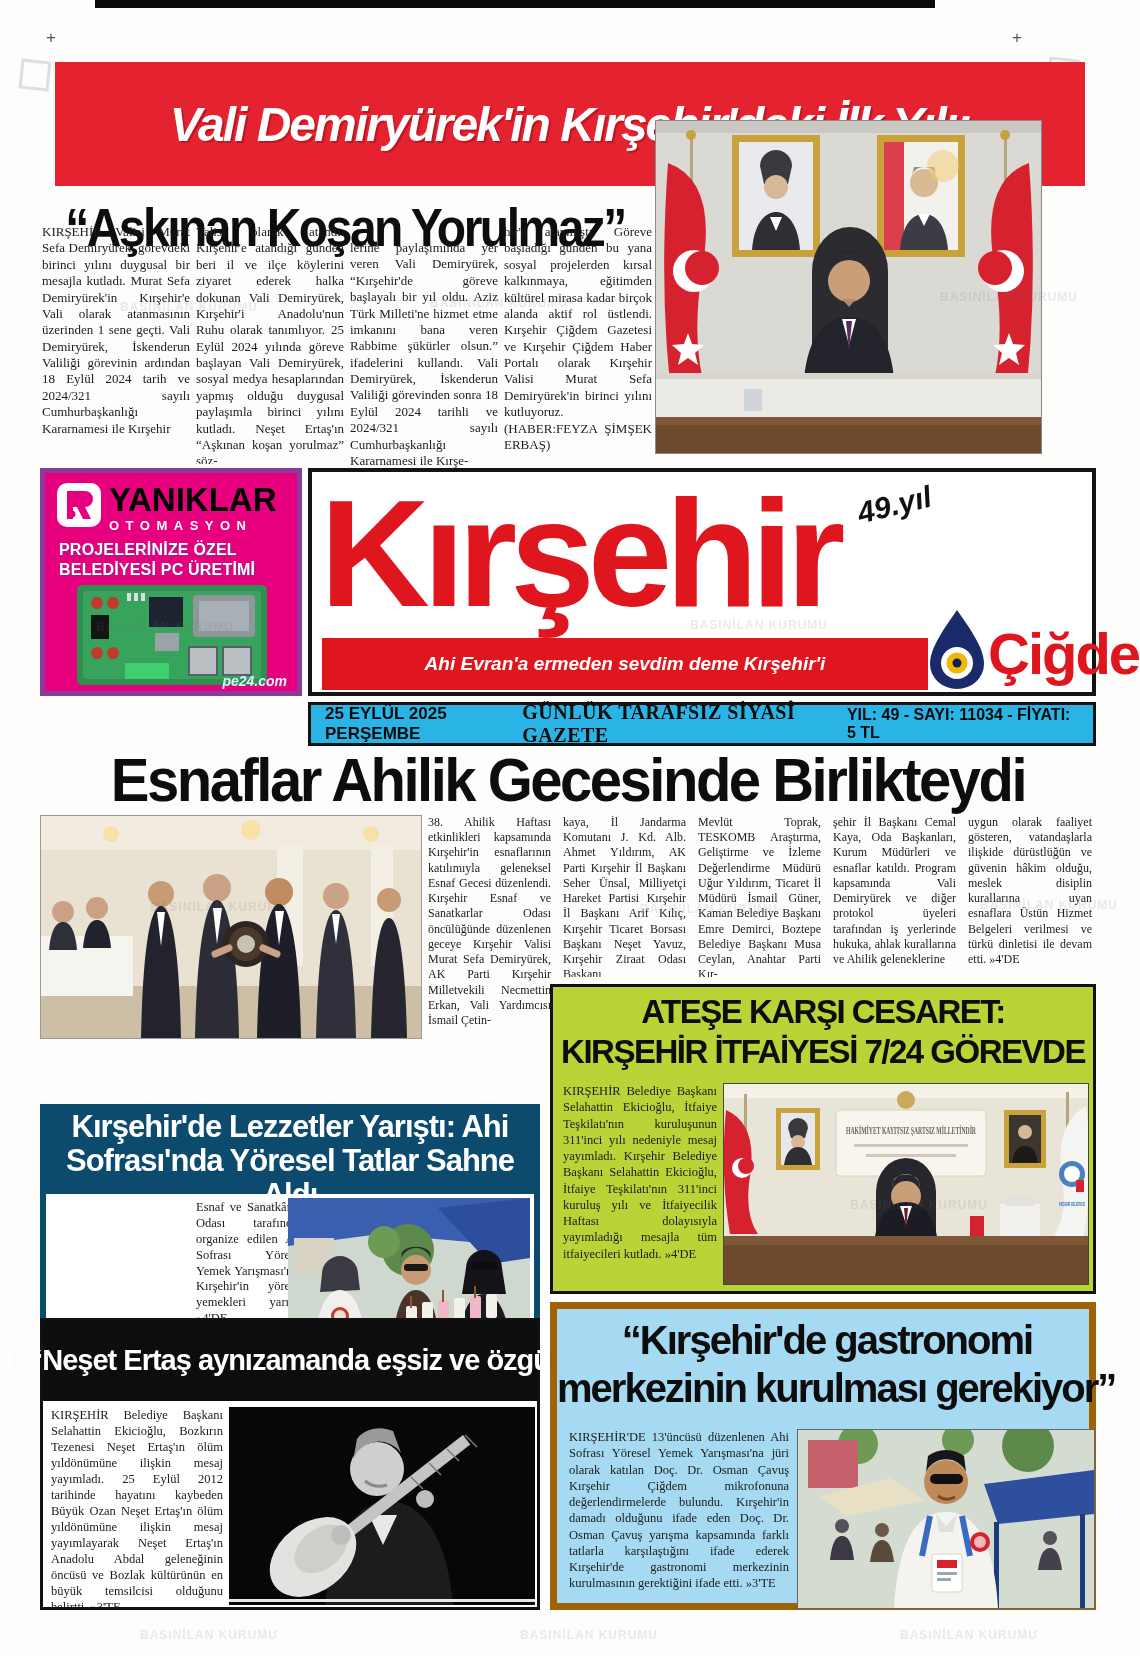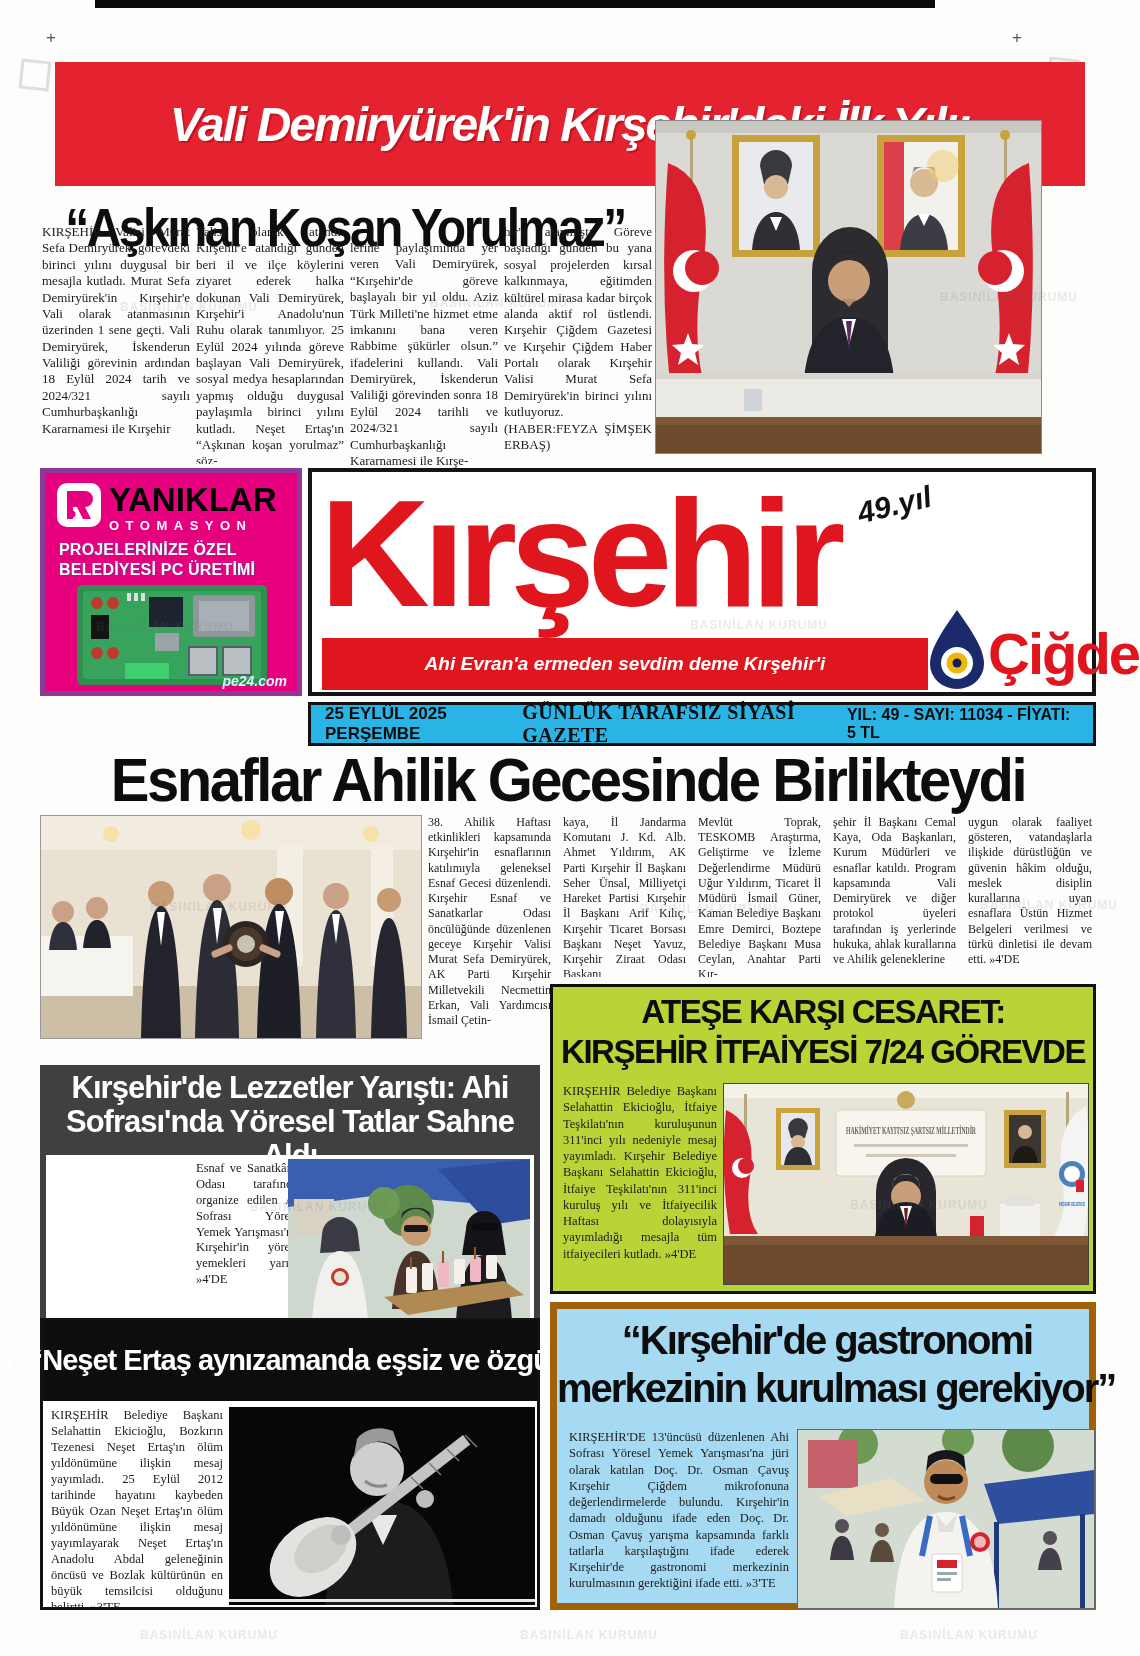--- a/index.html
+++ b/index.html
@@ -60,21 +60,21 @@
       padding:0 14px;color:#0b0b0b;}
   .db-date{font-size:17px;font-weight:800;}
   .db-type{font-size:20px;font-weight:900;font-family:"Liberation Serif",serif;letter-spacing:.5px;}
   .db-issue{font-size:16px;font-weight:800;}
   
   .main-headline{left:36px;top:746px;width:1064px;text-align:center;font-size:58px;
       letter-spacing:-2.5px;white-space:nowrap;transform:scaleY(1.05);}
   
   .acol{font-size:12px;line-height:1.27;overflow:hidden;}
   
-  .lezzet{left:40px;top:1065px;width:500px;height:266px;background:#404040;}
+  .lezzet{left:40px;top:1104px;width:500px;height:266px;background:#0c4a6e;}
   .lz-head{position:absolute;left:4px;top:6px;width:492px;text-align:center;color:#fff;
       font-weight:900;font-size:31px;letter-spacing:-1px;line-height:1.1;}
   .lz-content{position:absolute;left:6px;top:90px;width:488px;height:170px;background:#fff;}
   .lz-col{position:absolute;top:6px;height:160px;font-size:12.5px;line-height:1.27;overflow:hidden;}
   
   .itfaiye{left:550px;top:984px;width:546px;height:310px;background:#b8d437;
       border:3px solid #111;box-sizing:border-box;}
   .it-head{position:absolute;left:0;width:540px;text-align:center;font-weight:900;color:#0d0d0d;
       letter-spacing:-1.5px;font-size:33px;line-height:1.0;white-space:nowrap;}
   .it-body{position:absolute;left:10px;top:96px;width:154px;height:206px;font-size:12.5px;

